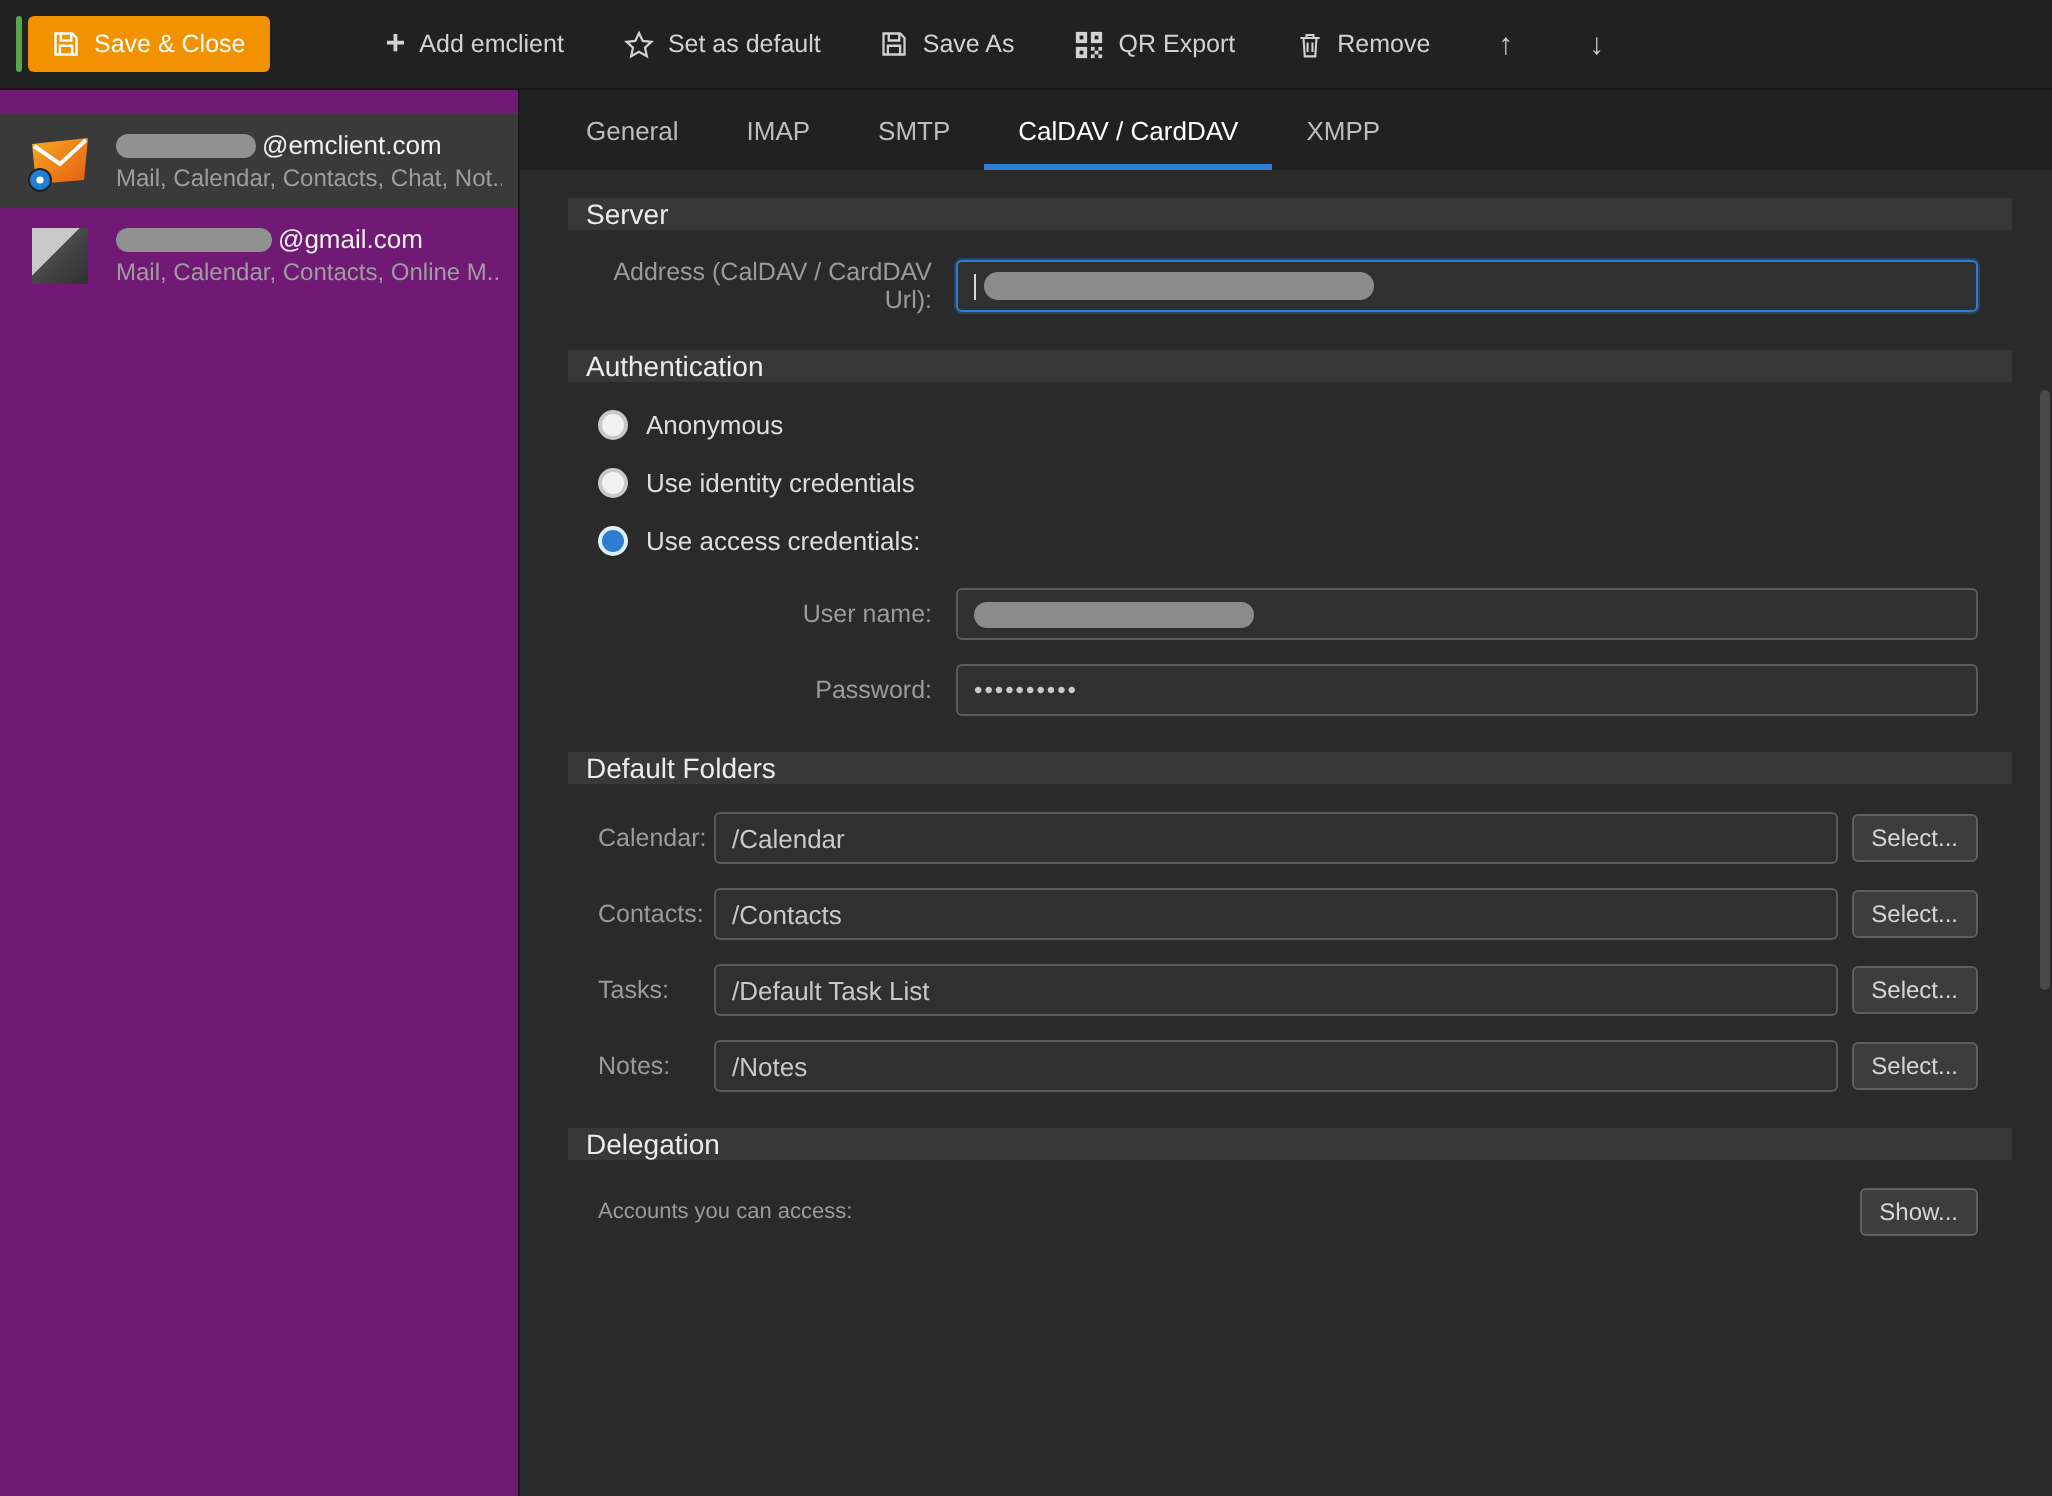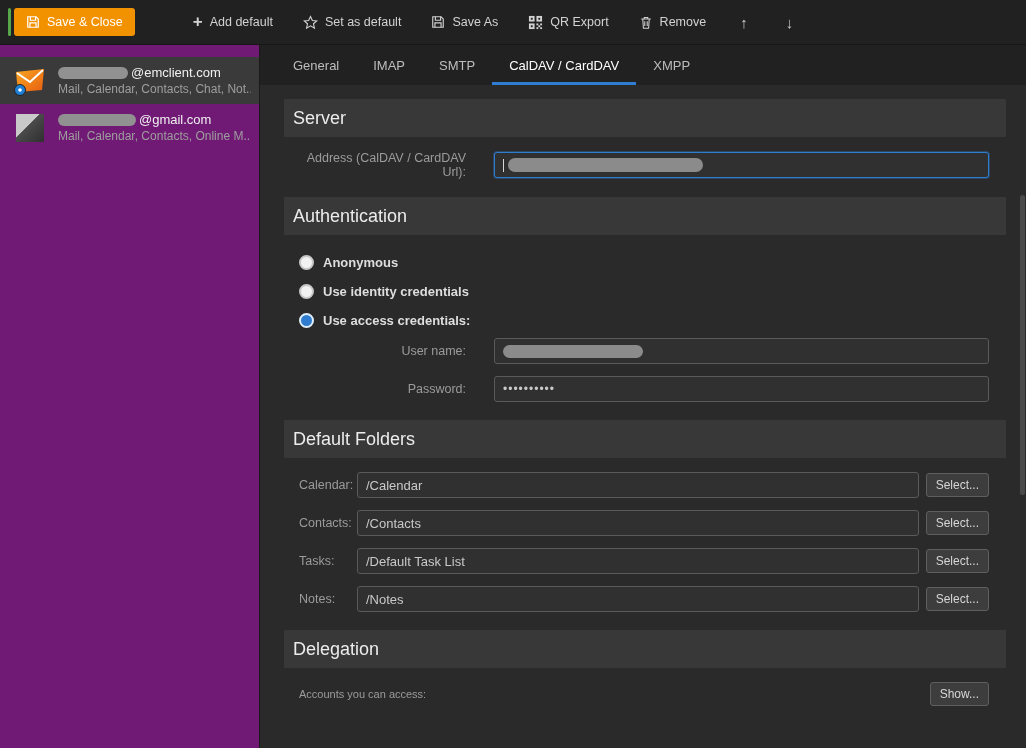--- a/index.html
+++ b/index.html
@@ -41,36 +41,36 @@
   .acct .name{font-size:13px;color:#f0f0f0;white-space:nowrap;display:flex;align-items:center;gap:3px;}
   .acct .services{font-size:12px;color:#9e9e9e;white-space:nowrap;overflow:hidden;margin-top:2px;}
   .generic-icon{width:28px;height:28px;margin:1px 4px;background:linear-gradient(135deg,#c9c9c9 0%,#c9c9c9 42%,#4a4a4a 43%,#2f2f2f 100%);}
 
   .main{flex:1;display:flex;flex-direction:column;min-width:0;position:relative;}
   .tabs{height:40px;display:flex;align-items:stretch;padding-left:16px;flex:0 0 auto;background:var(--bg-top);}
   .tab{display:flex;align-items:center;padding:0 17px;font-size:13px;color:#bdbdbd;cursor:pointer;border-bottom:3px solid transparent;padding-top:3px;}
   .tab.active{color:#ffffff;border-bottom-color:var(--accent-blue);}
 
   .content{flex:1;background:var(--bg-main);padding:14px 20px 0 24px;overflow:hidden;}
-  .section-bar{background:var(--bg-bar);height:38px;display:flex;align-items:center;padding-left:9px;font-size:18px;color:#ececec;border-radius:1px;margin-bottom:14px;}
+  .section-bar{background:var(--bg-bar);height:16px;display:flex;align-items:center;padding-left:9px;font-size:14px;color:#ececec;border-radius:1px;margin-bottom:14px;}
   .section-bar.mt{margin-top:18px;}
 
-  .form-row{display:flex;align-items:center;margin-bottom:12px;padding-right:17px;gap:16px;}
+  .form-row{display:flex;align-items:center;margin-bottom:12px;padding-right:17px;}
   .form-row .flabel{width:182px;flex:0 0 182px;text-align:right;margin-right:12px;font-size:12.5px;color:#9b9b9b;}
   .field{flex:1;height:26px;background:var(--bg-input);border:1px solid #5a5a5a;border-radius:3px;display:flex;align-items:center;padding:0 8px;font-size:13px;color:#c9c9c9;}
   .field.focused{border:1px solid var(--accent-blue);box-shadow:0 0 0 1px rgba(47,125,209,.35);}
   input.field{font-family:inherit;outline:none;}
   .cursor{width:1px;height:13px;background:#d8d8d8;margin-right:4px;flex:0 0 1px;}
 
   .redact{display:inline-block;height:12px;border-radius:6px;background:#919191;}
   .redact.w70{width:70px;} .redact.w78{width:78px;}
   .redact.w195{width:195px;height:14px;border-radius:7px;background:#8b8b8b;}
   .redact.w140{width:140px;height:13px;border-radius:7px;background:#8b8b8b;}
 
-  .radio-row{display:flex;align-items:flex-end;gap:9px;margin:0 0 8px 15px;height:21px;cursor:pointer;font-weight:bold;}
+  .radio-row{display:flex;align-items:flex-start;gap:9px;margin:0 0 8px 15px;height:21px;cursor:pointer;}
   .radio{width:15px;height:15px;border-radius:50%;border:2px solid #c8c8c8;background:#f2f2f2;flex:0 0 15px;position:relative;}
   .radio-row.selected .radio{border-color:#dfeefc;background:var(--accent-blue);}
   .radio-row.selected .radio::after{content:"";position:absolute;inset:3px;border-radius:50%;background:#fff;opacity:0;}
   .radio-label{font-size:13px;color:#dedede;}
 
   .folder-row{display:flex;align-items:center;margin:0 0 12px 15px;padding-right:17px;}
   .folder-row .flabel2{width:50px;flex:0 0 50px;margin-right:8px;font-size:12.5px;color:#9b9b9b;}
   .folder-row .field{margin-right:7px;}
   .btn{height:24px;background:#3d3d3d;border:1px solid #5f5f5f;border-radius:3px;color:#d6d6d6;font-size:12px;font-family:inherit;padding:0 9px;cursor:pointer;min-width:54px;}
 
@@ -92,21 +92,21 @@
       <svg width="14" height="14" viewBox="0 0 16 16" fill="none" stroke="#ffffff" stroke-width="1.4">
           <path d="M2 2h9.5L14 4.5V14H2z"></path>
           <path d="M5 2v4h6V2"></path>
           <path d="M4.5 14v-5h7v5"></path>
         </svg>
       <span>Save &amp; Close</span>
     </button>
     <div class="tools">
       <div class="tool">
         <span class="plus">+</span>
-        <span>Add default</span>
+        <span>Add emclient</span>
       </div>
       <div class="tool">
         <svg width="15" height="15" viewBox="0 0 16 16" fill="none" stroke="currentColor" stroke-width="1.2">
             <path d="M8 1.6l2 4.2 4.6.5-3.4 3.1 1 4.6L8 11.6l-4.2 2.4 1-4.6L1.4 6.3 6 5.8z"></path>
           </svg>
         <span>Set as default</span>
       </div>
       <div class="tool">
         <svg width="14" height="14" viewBox="0 0 16 16" fill="none" stroke="currentColor" stroke-width="1.3">
             <path d="M2 2h9.5L14 4.5V14H2z"></path>

